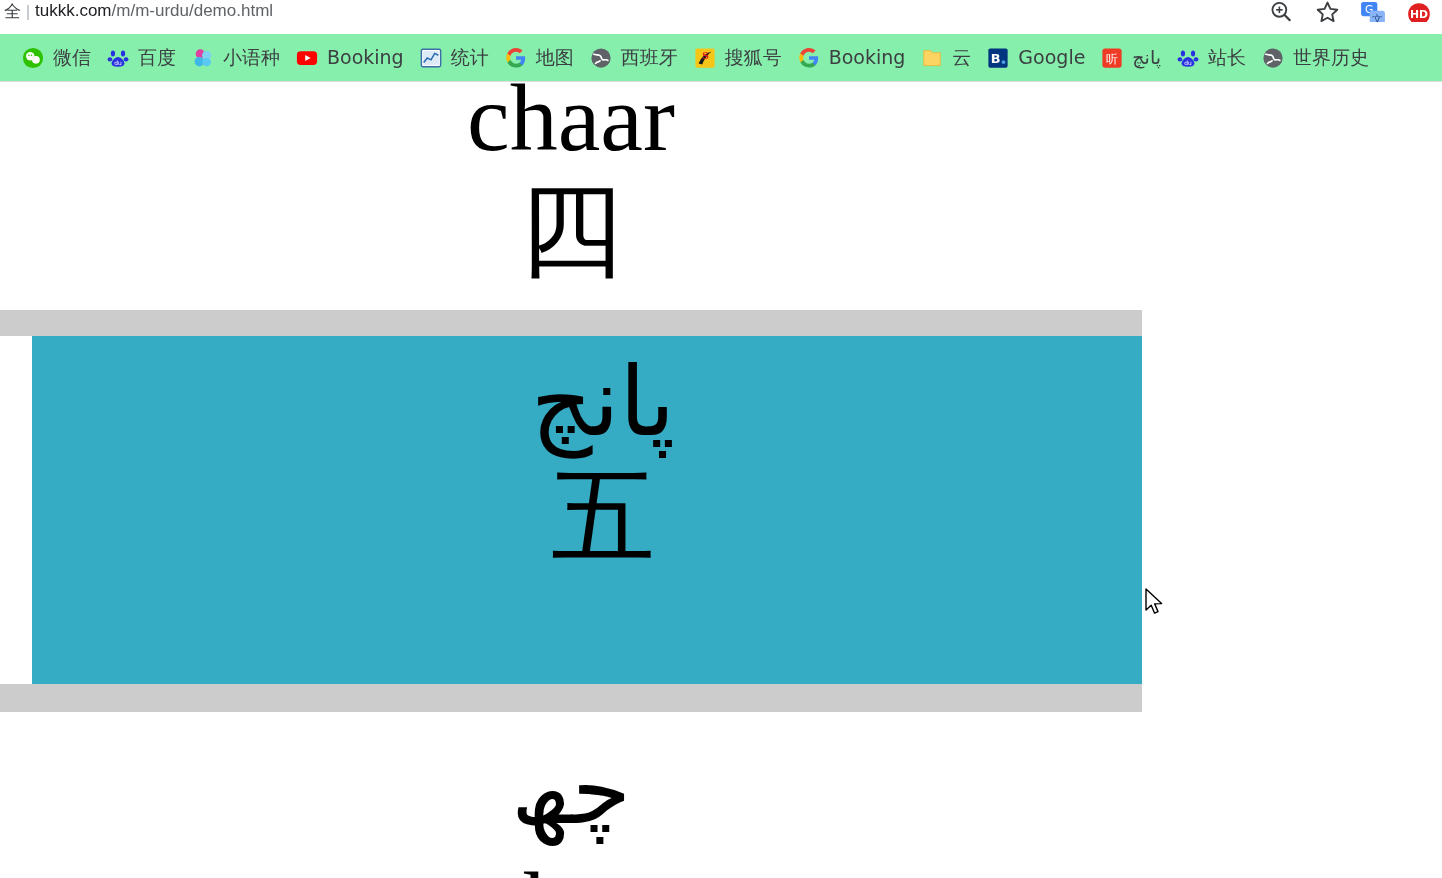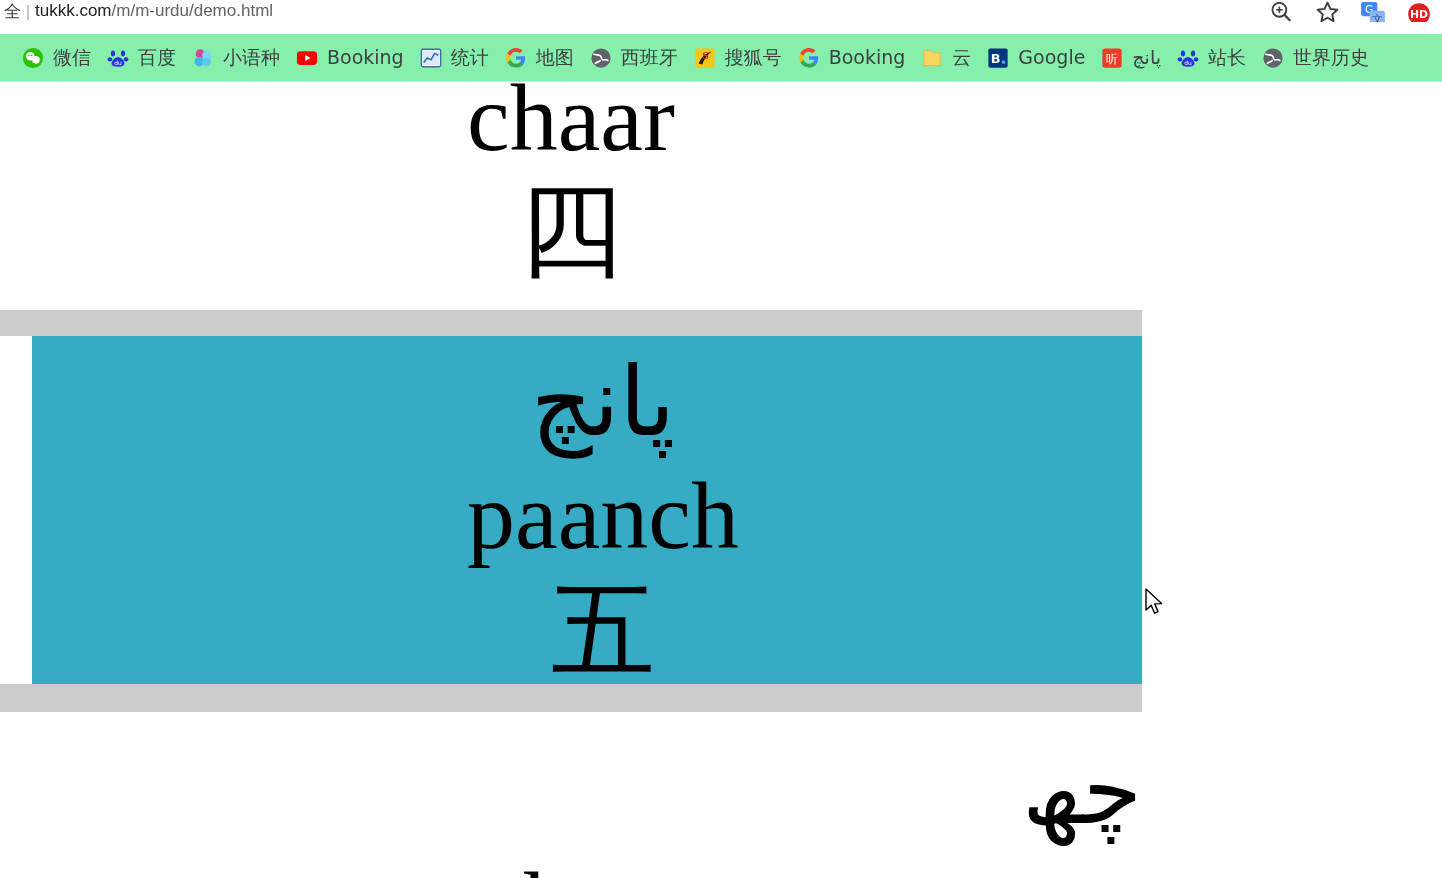--- a/index.html
+++ b/index.html
@@ -166,21 +166,21 @@
   #band-top { height: 26px; }
 
   #card-paanch { height: 348px; padding-top: 18px; box-sizing: border-box; margin-left: 32px; }
   #card-paanch .urdu { font-size: 96px; }
   #card-paanch .roman { font-size: 96px; margin-top: 18px; }
   #card-paanch .hanzi { font-size: 104px; margin-top: 14px; }
 
   #band-bottom { height: 28px; }
 
   #card-chay { padding-top: 30px; }
-  #card-chay .urdu { font-size: 96px; text-align: right; }
+  #card-chay .urdu { font-size: 96px; }
   #card-chay .roman { font-size: 96px; margin-top: 20px; }
 
   
   #page-scrollbar {
     position: absolute;
     top: 0; right: 0;
     width: 0px;
     height: 100%;
   }
 
@@ -364,21 +364,20 @@
 
   <div id="card-chaar" class="word-card card-white">
     <div class="roman">chaar</div>
     <div class="hanzi">四</div>
   </div>
 
   <div id="band-top" class="divider-band" style="background: rgb(204, 204, 204);"></div>
 
   <div id="card-paanch" class="word-card card-accent" style="background: rgb(54, 171, 196);">
     <div class="urdu">پانچ</div>
-    <div class="roman">paanch</div>
     <div class="hanzi">五</div>
   </div>
 
   <div id="band-bottom" class="divider-band" style="background: rgb(204, 204, 204);"></div>
 
   <div id="card-chay" class="word-card card-white">
     <div class="urdu">چھ</div>
     <div class="roman">chay</div>
   </div>
 

